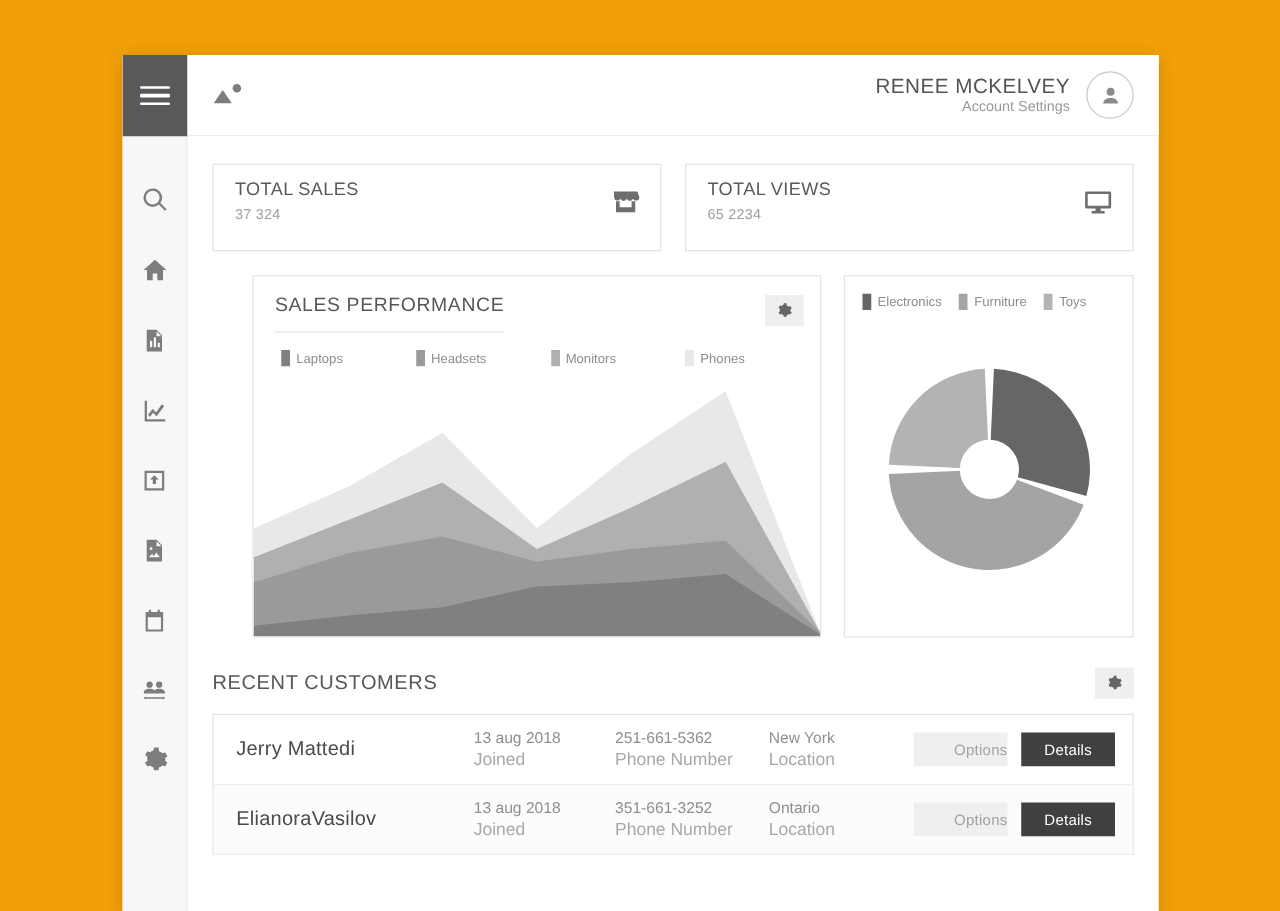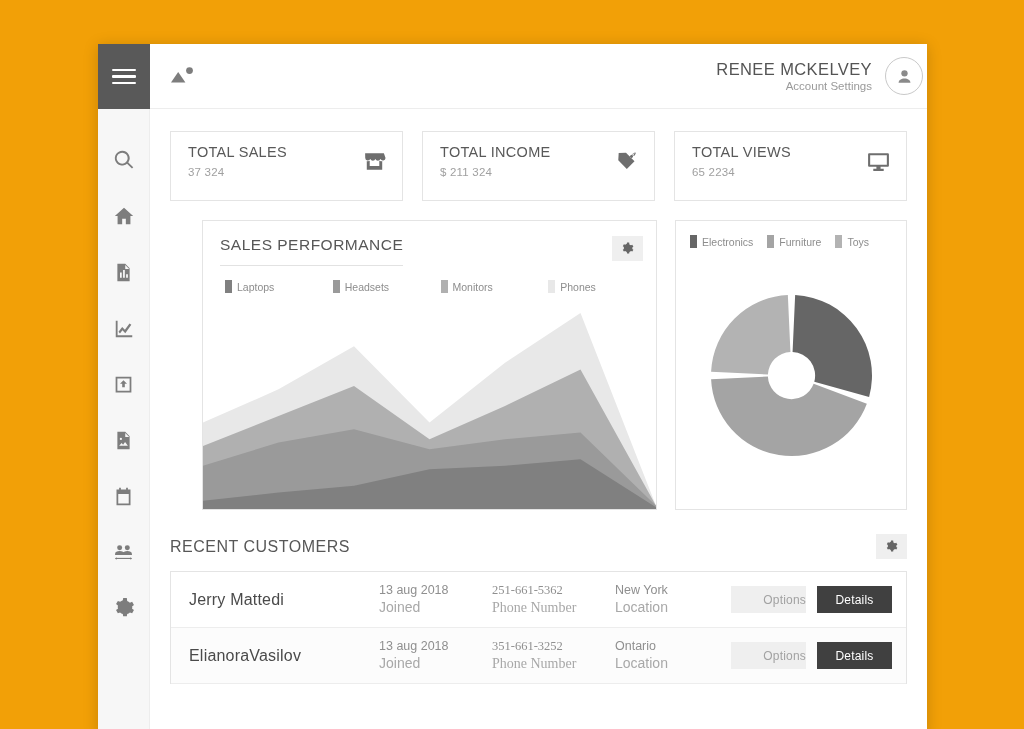--- a/index.html
+++ b/index.html
@@ -41,21 +41,21 @@
     cursor: pointer;
   }
   .nav-item svg { fill: #7d7d7d; }
 
   
   .main { flex: 1; display: flex; flex-direction: column; min-width: 0; }
 
   .topbar {
     height: 65px; flex: 0 0 65px;
     border-bottom: 1px solid #ededed;
-    display: flex; align-items: center; padding: 0 4px 0 20px;
+    display: flex; align-items: center; padding: 0 20px 0 20px;
     background:#fff;
   }
   .logo { width: 30px; height: 26px; display:flex; align-items:center; }
   .logo svg { fill: #7d7d7d; }
   .topbar-spacer { flex: 1; }
   .user-text { text-align: right; margin-right: 13px; }
   .user-name {
     font-size: 16.5px; color: #545454; letter-spacing: .4px;
     font-weight: 400; line-height: 1.15;
   }
@@ -122,21 +122,21 @@
   }
   .rc-title { font-size: 16px; color: #575757; letter-spacing: .5px; }
   .rc-table { border: 1px solid #e4e4e4; border-bottom:none; }
   .rc-row {
     display:flex; align-items:center; height: 56px;
     border-bottom: 1px solid #ededed; padding: 0 14px 0 18px;
   }
   .rc-row:nth-child(even){ background:#fcfcfc; }
   .c-name { width: 190px; font-size: 16px; color:#4a4a4a; letter-spacing:.2px;}
   .c-col { width: 113px; }
-  .c-col.phone { width: 123px; font-family: Liberation Serif, serif; }
+  .c-col.phone { width: 123px; }
   .c-col.loc { width: 100px; }
   .c-top { font-size: 12.5px; color:#8f8f8f; line-height:1.25; }
   .c-bot { font-size: 14px; color:#a8a8a8; line-height:1.25; }
   .rc-actions { margin-left:auto; display:flex; gap: 11px; }
   .btn {
     border:none; cursor:pointer; font-family:inherit;
     width: 75px; height: 27px; font-size: 12px; letter-spacing:.2px;
   }
   .btn-options { background:#efefef; color:#a2a2a2;text-align:right; }
   .btn-details { background:#404040; color:#ffffff; }
@@ -240,32 +240,20 @@
             <div class="stat-value">37 324</div>
           </div>
           <div class="stat-icon">
             <svg width="25" height="25" viewBox="0 0 24 24">
                 <path d="M3 4h18l1.6 4.6a2.6 2.6 0 01-4.9 1 2.6 2.6 0 01-4.85 0 2.6 2.6 0 01-4.85 0 2.6 2.6 0 01-4.9-1L3 4z"></path>
                 <path d="M4.6 11.4V20h14.8v-8.6c-.9.4-2 .3-2.8-.2v5H7.4v-5c-.8.5-1.9.6-2.8.2z"></path>
               </svg>
           </div>
         </div>
 
-        <div class="stat-card">
-          <div>
-            <div class="stat-title">TOTAL INCOME</div>
-            <div class="stat-value">$ 211 324</div>
-          </div>
-          <div class="stat-icon">
-            <svg width="25" height="25" viewBox="0 0 24 24">
-                <path d="M11.5 3.5l8.2 8.2-7.4 7.4-8.2-8.2.4-7 7-.4zm4.4 2.4a1.5 1.5 0 102.1 2.1 1.5 1.5 0 00-2.1-2.1z"></path>
-                <path d="M17.2 5.4c1.3-1.6 3-2.3 3.5-1.9.5.4-.2 2-1.6 3.3l-.7-.7c1-1 1.4-1.8 1.2-2-.2-.2-1 .3-1.9 1.5l-.5-.2z"></path>
-              </svg>
-          </div>
-        </div>
 
         <div class="stat-card">
           <div>
             <div class="stat-title">TOTAL VIEWS</div>
             <div class="stat-value">65 2234</div>
           </div>
           <div class="stat-icon">
             <svg width="25" height="25" viewBox="0 0 24 24">
                 <path d="M3 4h18a1 1 0 011 1v11a1 1 0 01-1 1h-7v2h3v2H7v-2h3v-2H3a1 1 0 01-1-1V5a1 1 0 011-1zm1 2v9h16V6H4z"></path>
               </svg>

